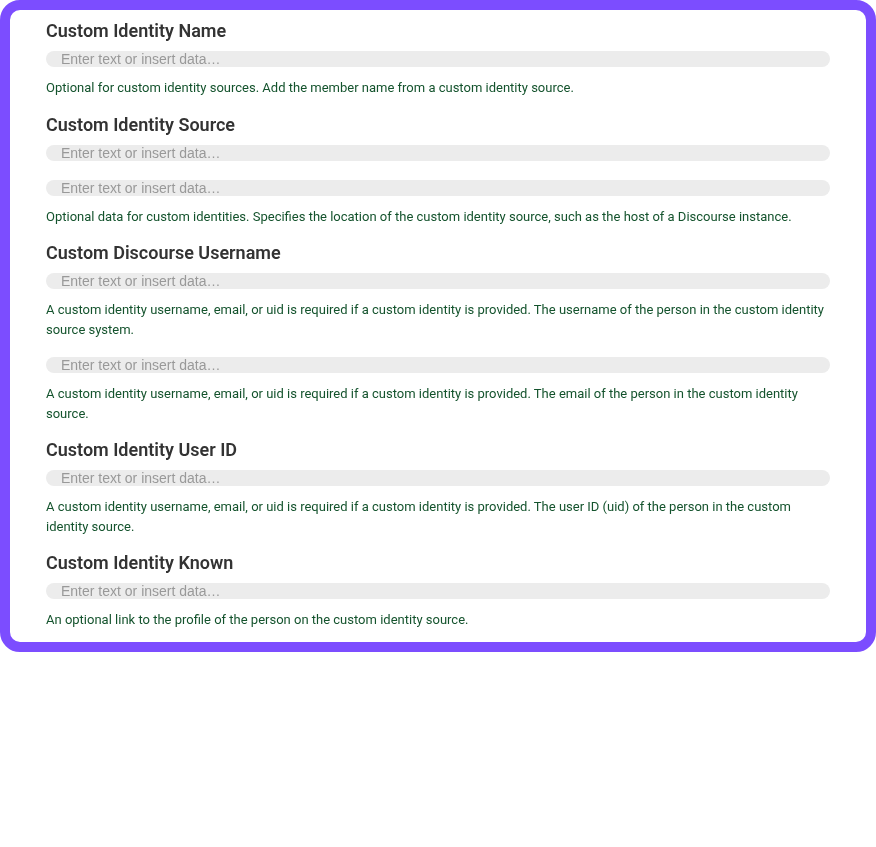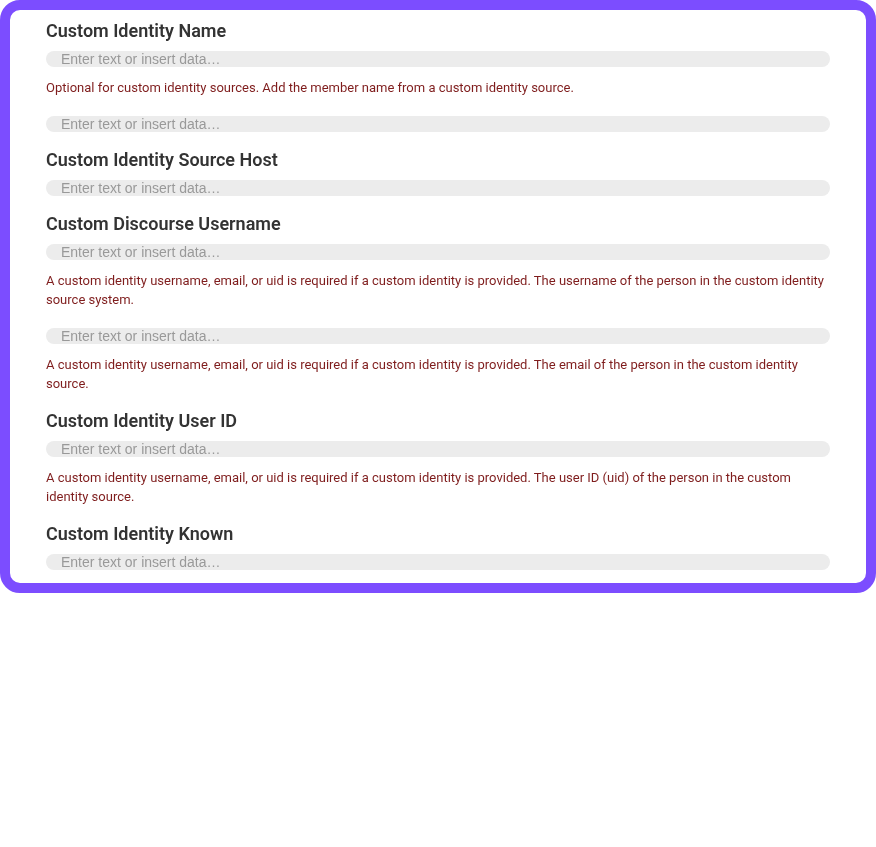--- a/index.html
+++ b/index.html
@@ -42,42 +42,43 @@
       font-size: 14px;
       color: #b91c1c;
       outline: none;
     }
     .field-input::placeholder {
       color: #999;
       font-weight: 500;
     }
     .field-description {
       font-size: 13px;
-      color: #7f1d1d;
+      color: #14532d;
       margin-top: 10px;
       line-height: 1.5;
     }
   </style>
 </head>
 <body>
 
 <div class="panel">
   <div class="field-group">
     <label class="field-label">Custom Identity Name</label>
     <input type="text" class="field-input" placeholder="Enter text or insert data…" style="">
     <div class="field-description">Optional for custom identity sources. Add the member name from a custom identity source.</div>
   </div>
 
   <div class="field-group">
+    <label class="field-label">Custom Identity Source</label>
     <input type="text" class="field-input" placeholder="Enter text or insert data…" style="">
   </div>
 
   <div class="field-group">
-    <label class="field-label">Custom Identity Source Host</label>
     <input type="text" class="field-input" placeholder="Enter text or insert data…" style="">
+    <div class="field-description">Optional data for custom identities. Specifies the location of the custom identity source, such as the host of a Discourse instance.</div>
   </div>
 
   <div class="field-group">
     <label class="field-label">Custom Discourse Username</label>
     <input type="text" class="field-input" placeholder="Enter text or insert data…" style="">
     <div class="field-description">A custom identity username, email, or uid is required if a custom identity is provided. The username of the person in the custom identity source system.</div>
   </div>
 
   <div class="field-group">
     <input type="text" class="field-input" placeholder="Enter text or insert data…" style="">
@@ -86,14 +87,15 @@
 
   <div class="field-group">
     <label class="field-label">Custom Identity User ID</label>
     <input type="text" class="field-input" placeholder="Enter text or insert data…" style="">
     <div class="field-description">A custom identity username, email, or uid is required if a custom identity is provided. The user ID (uid) of the person in the custom identity source.</div>
   </div>
 
   <div class="field-group">
     <label class="field-label">Custom Identity Known</label>
     <input type="text" class="field-input" placeholder="Enter text or insert data…" style="">
+    <div class="field-description">An optional link to the profile of the person on the custom identity source.</div>
   </div>
 </div>
 
 </body></html>

